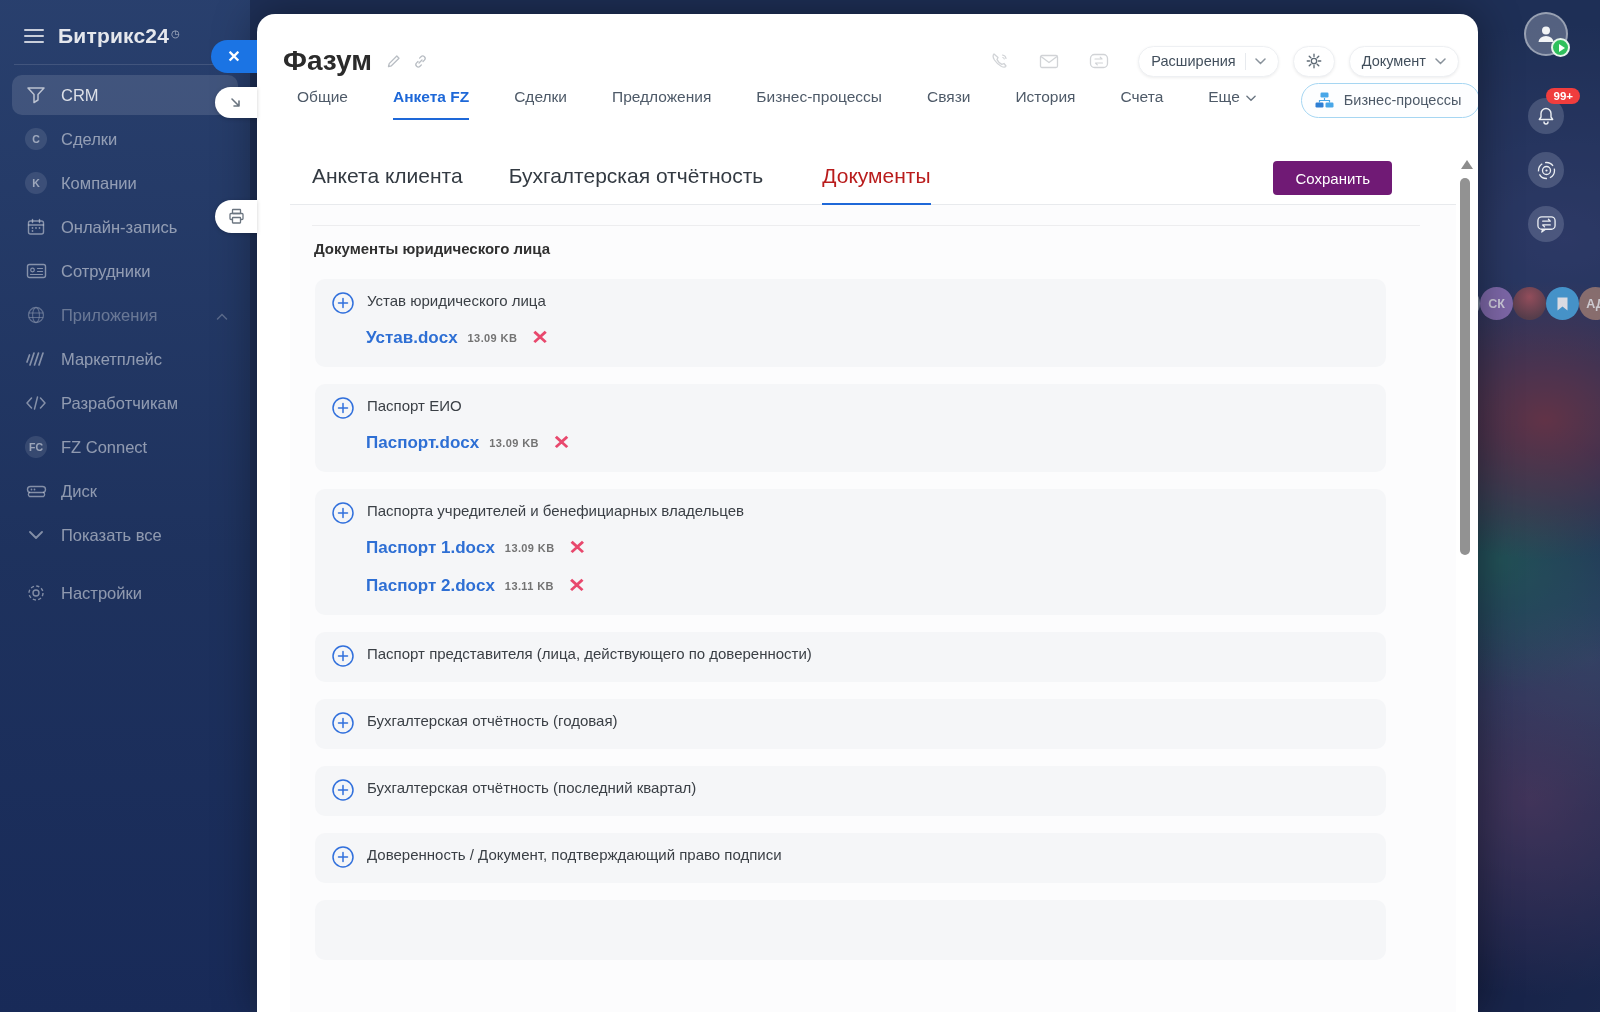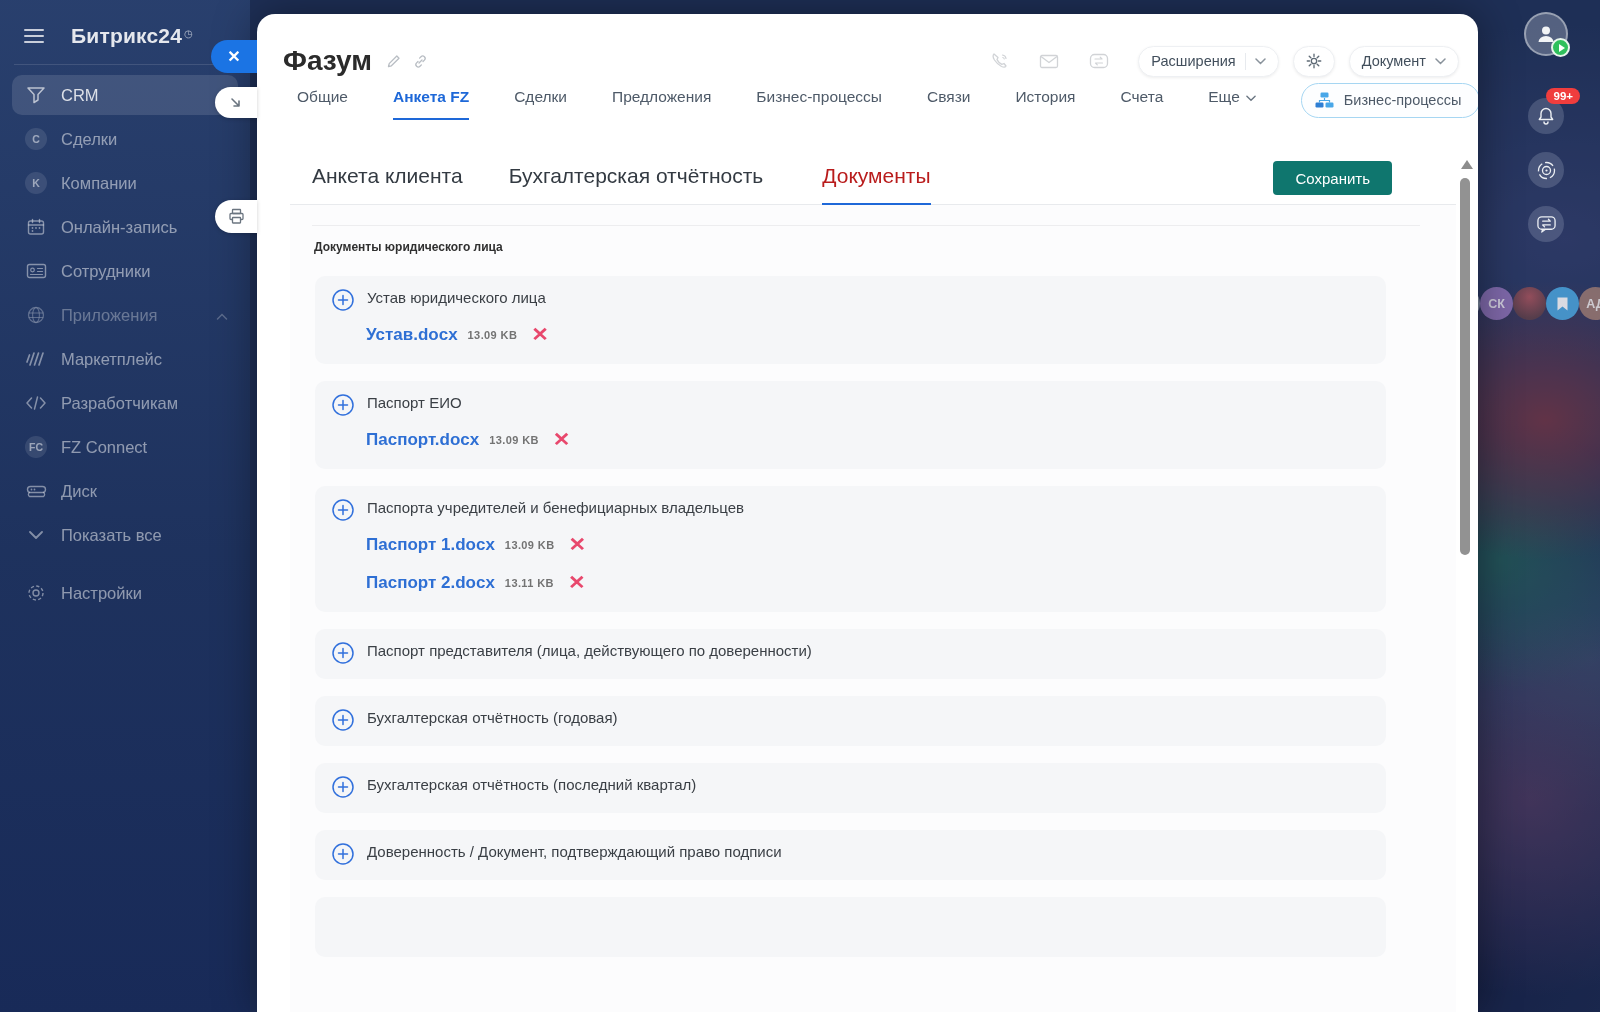--- a/index.html
+++ b/index.html
@@ -15,21 +15,21 @@
       radial-gradient(ellipse 420px 300px at 1565px 240px, rgba(62,74,128,0.9), transparent 72%),
       radial-gradient(ellipse 300px 280px at 1530px 800px, rgba(128,74,116,0.6), transparent 70%),
       radial-gradient(ellipse 520px 380px at 1460px 980px, rgba(26,36,78,0.95), transparent 75%),
       radial-gradient(ellipse 300px 220px at 1590px 660px, rgba(90,120,150,0.45), transparent 70%);
   }
   .backdrop-tint { position:absolute; inset:0; background:rgba(16,28,58,0.35); }
 
   
   .sidebar { position:absolute; left:0; top:0; width:250px; height:1012px;
     background:linear-gradient(180deg, rgba(41,64,110,0.97) 0%, rgba(30,50,94,0.97) 55%, rgba(24,42,88,0.98) 100%); z-index:3; }
-  .side-head { display:flex; align-items:center; gap:27px; padding:20px 0 0 24px; height:52px; }
+  .side-head { display:flex; align-items:center; gap:14px; padding:20px 0 0 24px; height:52px; }
   .burger { width:20px; height:14px; display:flex; flex-direction:column; justify-content:space-between; cursor:pointer; }
   .burger span { display:block; height:2px; border-radius:1px; background:rgba(255,255,255,0.75); }
   .logo-text { color:rgba(255,255,255,0.88); font-size:21px; font-weight:700; letter-spacing:0.2px; }
   .logo-sup { font-size:10px; font-weight:400; color:rgba(255,255,255,0.6); vertical-align:super; margin-left:2px; }
   .side-divider { border-top:1px solid rgba(255,255,255,0.12); margin:12px 14px 6px 14px; }
   .side-items { padding:2px 12px 0 12px; }
   .side-item { display:flex; align-items:center; gap:14px; height:44px; padding:0 10px 0 13px;
     color:rgba(255,255,255,0.5); font-size:16.5px; border-radius:10px; cursor:pointer; }
   .side-item .s-icon { width:22px; height:22px; display:flex; align-items:center; justify-content:center; opacity:0.75; flex:0 0 22px; }
   .side-item.active { background:rgba(255,255,255,0.12); color:rgba(255,255,255,0.82); height:40px; margin:2px 0; }
@@ -65,26 +65,26 @@
   .tab { font-size:15.5px; color:#4e5a68; margin-right:45px; padding-bottom:12px; border-bottom:2px solid transparent; cursor:pointer; white-space:nowrap; }
   .tab.active { color:#1e68d8; font-weight:600; border-bottom-color:#1e68d8; }
   .tab .tab-chev { margin-left:6px; }
   .bp-btn { margin-left:auto; display:flex; align-items:center; gap:10px; height:35px; padding:0 18px 0 13px;
     border:1px solid #a6d6f2; border-radius:18px; background:#fdfeff; color:#4e5a68; font-size:14.5px; cursor:pointer; margin-bottom:8px; white-space:nowrap; }
 
   .inner { position:absolute; left:33px; right:22px; top:139px; bottom:0; background:#fff; }
   .subtabs { position:relative; display:flex; align-items:flex-end; gap:46px; padding:0 0 0 22px; height:52px; border-bottom:1px solid #e8eaed; }
   .subtab { font-size:21px; color:#333a42; padding-bottom:15px; border-bottom:2px solid transparent; margin-bottom:-1px; cursor:pointer; white-space:nowrap; }
   .subtab.active { color:#b91c1c; border-bottom-color:#1e68d8;margin-left:13px; }
-  .save-btn { position:absolute; right:64px; top:8px; height:34px; padding:0 22px; background:#0f766e; color:#fff;
+  .save-btn { position:absolute; right:64px; top:8px; height:34px; padding:0 22px; background:#701a75; color:#fff;
     font-size:15px; border:none; border-radius:4px; cursor:pointer; font-family:inherit; }
 
   .content { padding:20px 0 0 0; background:#fcfcfd; height:calc(100% - 52px); overflow:hidden; }
   .content-topline { border-top:1px solid #ededef; margin:0 36px 0 22px; }
-  .section-title { font-size:12px; color:#303030; margin:14px 0 22px 24px; }
+  .section-title { font-size:15px; color:#303030; margin:14px 0 22px 24px; }
   .doc-row { background:#f5f6f8; border-radius:10px; margin:0 70px 17px 25px; padding:13px 18px 13px 17px; }
   .doc-row.partial { height:60px; }
   .row-main { display:flex; align-items:flex-start; gap:13px; height:24px; }
   .row-label { font-size:15px; color:#3a3f45; }
   .plus-btn { width:22px; height:22px; flex:0 0 22px; cursor:pointer; }
   .file-row { display:flex; align-items:center; gap:10px; height:32px; margin:6px 0 0 34px; }
   .file-name { font-size:17px; font-weight:700; color:#2e6fd4; cursor:pointer; }
   .file-size { font-size:11px; font-weight:700; color:#737373; letter-spacing:0.4px; }
   .file-del { color:#e8486d; font-size:21px; font-weight:700; cursor:pointer; line-height:20px; margin-left:4px; transform:scaleY(0.92); }
 

